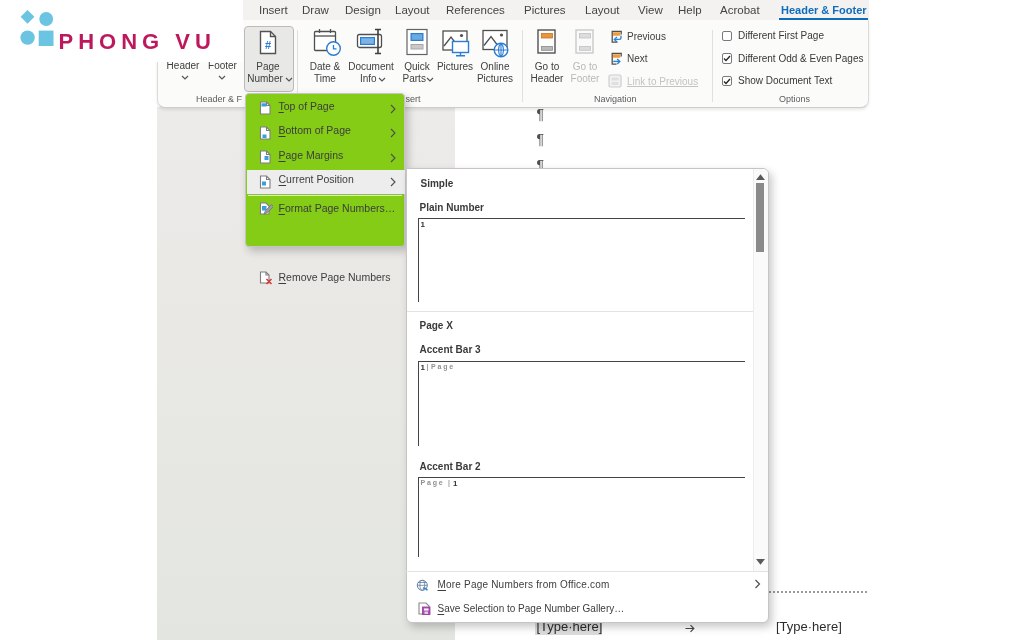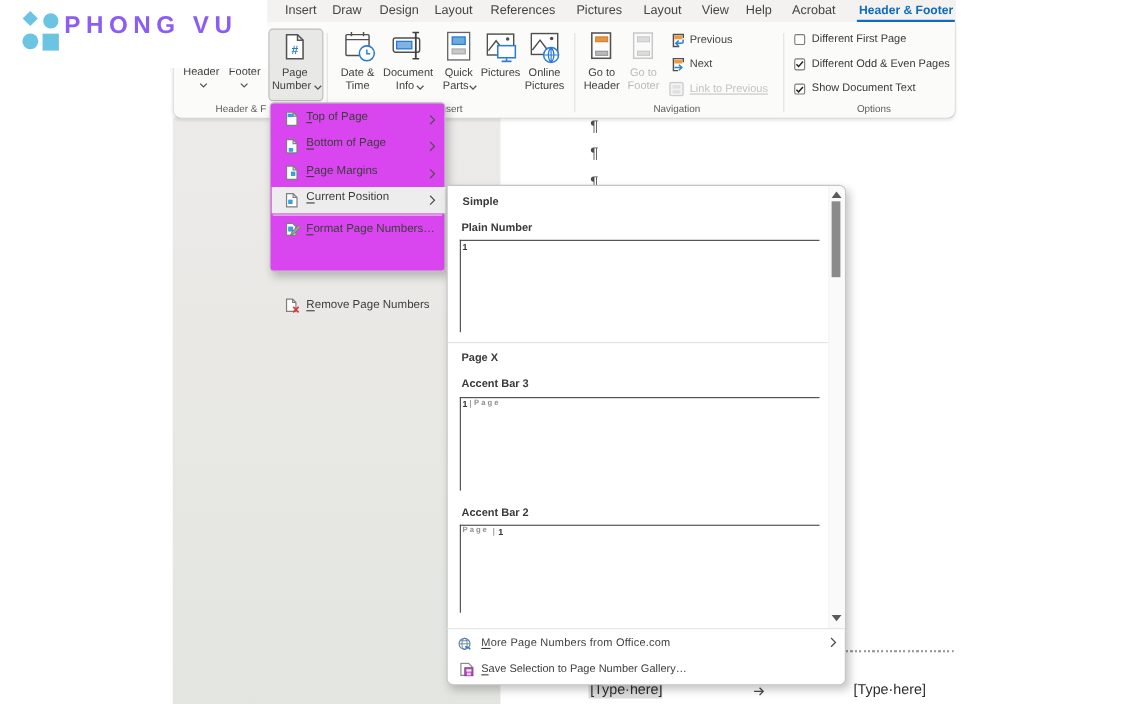--- a/index.html
+++ b/index.html
@@ -171,36 +171,36 @@
 <div class="cblab" style="left:738px; top:52.5px;">Different Odd &amp; Even Pages</div>
 <div class="cblab" style="left:738px; top:75px;">Show Document Text</div>
 
 <div class="abs" style="left:0; top:0; width:243px; height:62px; background:#fff;"></div>
 <svg class="abs" style="left:18px; top:8px;" width="40" height="40" viewBox="0 0 40 40">
   <path d="M9.5 2.1 L16.4 8.8 L9.5 15.7 L2.6 8.8 Z" fill="#6ac4e2"></path>
   <circle cx="28.2" cy="11" r="6.9" fill="#6ac4e2"></circle>
   <circle cx="9.6" cy="29.6" r="7.2" fill="#6ac4e2"></circle>
   <rect x="20.7" y="22.6" width="14.8" height="15.4" fill="#6ac4e2"></rect>
 </svg>
-<div class="abs" style="left:58.5px; top:10px; width:170px; font-size:22px; font-weight:bold; letter-spacing:5px; color:#8b5cf6;">PHONG VU</div>
+<div class="abs" style="left:58.5px; top:29px; width:170px; font-size:22px; font-weight:bold; letter-spacing:5px; color:#be185d;">PHONG VU</div>
 
 <div class="abs" style="left:536.5px; top:105.5px; font-size:14px; color:#4e4e4e;">¶</div>
 <div class="abs" style="left:536.5px; top:131.3px; font-size:14px; color:#4e4e4e;">¶</div>
 <div class="abs" style="left:536.5px; top:157.2px; font-size:14px; color:#4e4e4e;">¶</div>
 
 <div class="abs" style="left:769px; top:591px; width:98px; height:1.5px; background:repeating-linear-gradient(90deg,#9a9a9a 0 2px,transparent 2px 4px);"></div>
 
 <div class="abs" style="left:534.5px; top:618px; width:67px; height:16.5px; background:#dcdcdc;"></div>
 <div class="abs" style="left:536.5px; top:618.6px; font-size:13px; color:#2c2c2c;">[Type·here]</div>
 <svg class="abs" style="left:685px; top:623.5px;" width="10" height="9" viewBox="0 0 10 9">
     <path d="M0.5 4.5 h8 M5.5 1.2 L8.8 4.5 L5.5 7.8" stroke="#4a4a4a" stroke-width="1.2" fill="none"></path>
   </svg>
 <div class="abs" style="left:776px; top:618.6px; font-size:13px; color:#2c2c2c;">[Type·here]</div>
 
-<div class="abs" style="left:244.5px; top:93px; width:160px; height:153.5px; background:#d946ef; border:1px solid #c5c5c5; border-radius:4px; box-shadow:3px 4px 8px rgba(0,0,0,0.22);">
+<div class="abs" style="left:244.5px; top:93px; width:160px; height:153.5px; background:#84cc16; border:1px solid #c5c5c5; border-radius:4px; box-shadow:3px 4px 8px rgba(0,0,0,0.22);">
   <div class="mitem" style="top:2px;">
     <svg class="abs" style="left:12px; top:5px;" width="12" height="14" viewBox="0 0 12 14">
       <path d="M1.5 1 h6 l3.5 3.5 v8.5 h-9.5 z" fill="#fff" stroke="#7e7e7e" stroke-width="1.1"></path>
       <path d="M7.5 1 v3.5 h3.5" fill="none" stroke="#7e7e7e" stroke-width="1.1"></path>
       <rect x="2.5" y="2.3" width="5" height="3.2" fill="#3b9fd9"></rect>
     </svg>
     <span class="mtext"><u>T</u>op of Page</span>
     <svg class="march" width="6" height="10" viewBox="0 0 6 10">
         <path d="M1 1 L5 5 L1 9" stroke="#4f4f4f" stroke-width="1.1" fill="none"></path>
       </svg>

